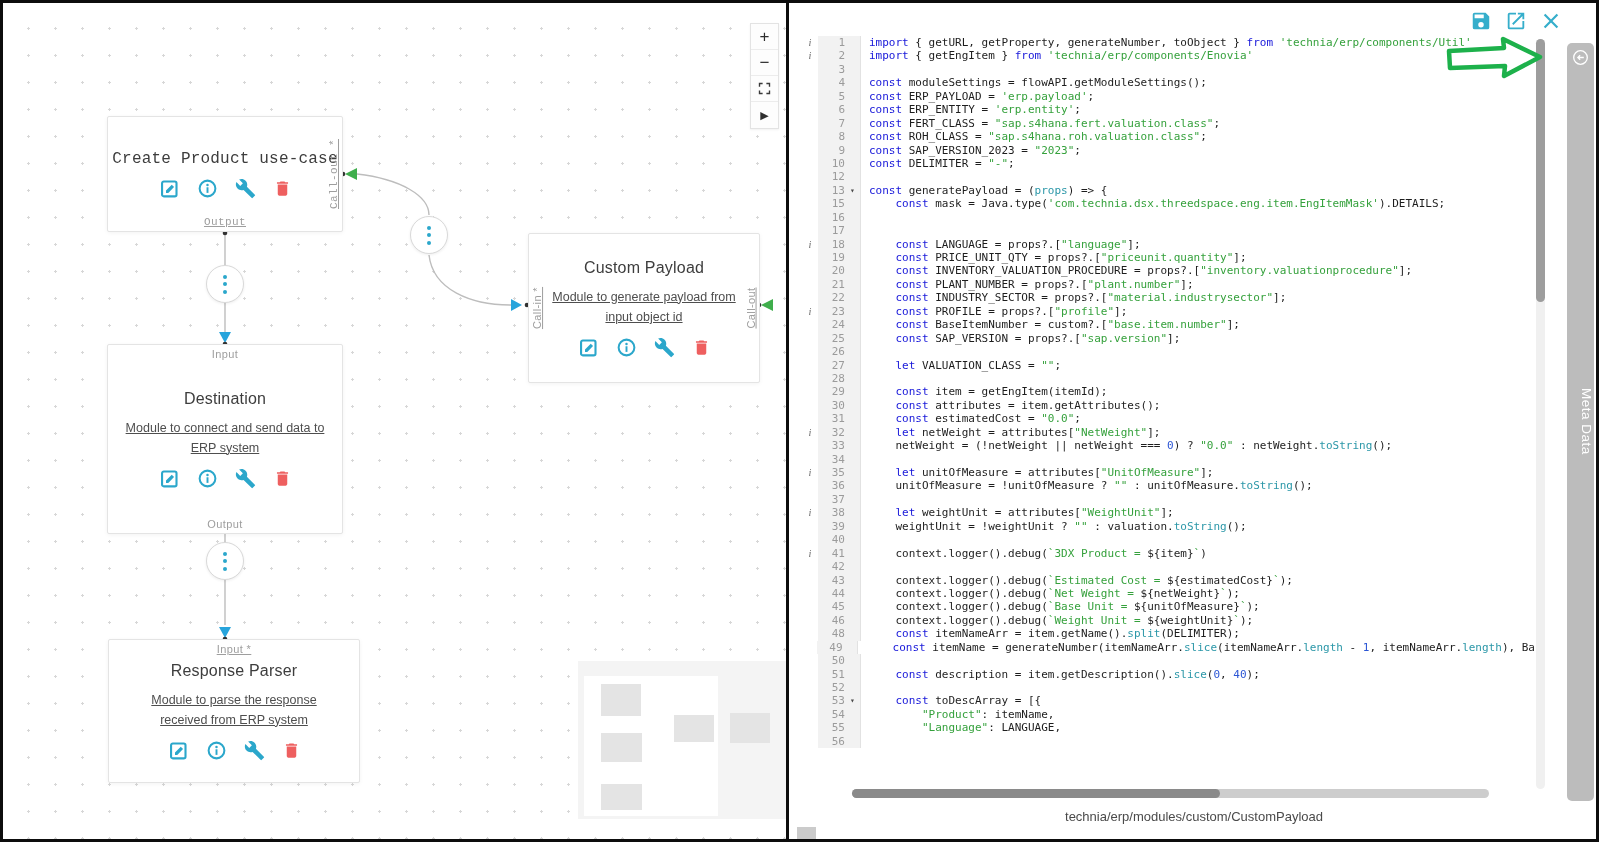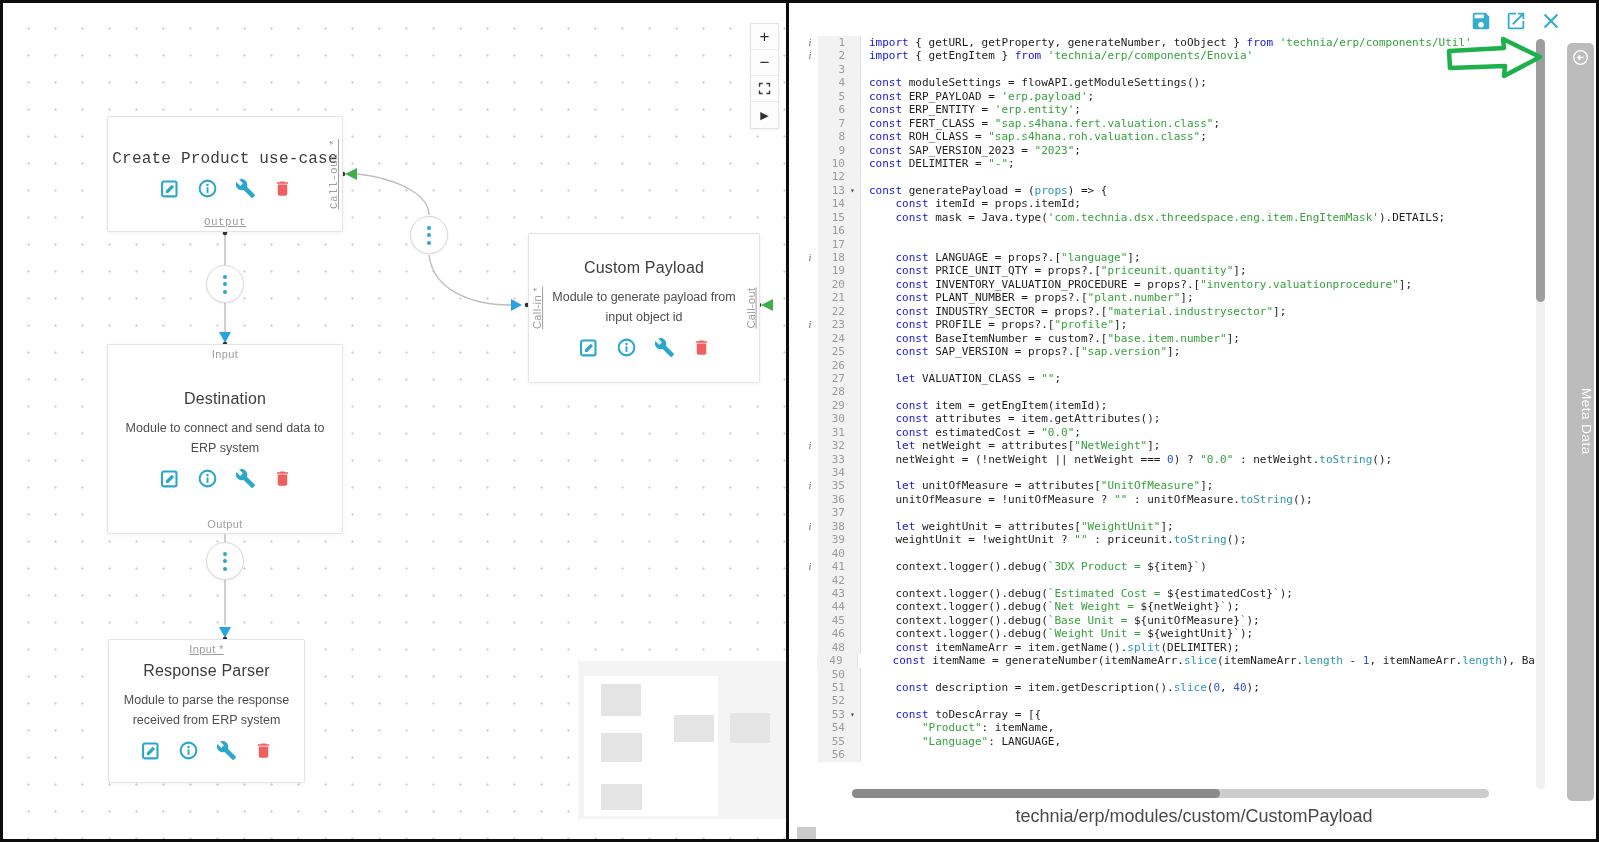--- a/index.html
+++ b/index.html
@@ -10,21 +10,21 @@
   .canvas { position:absolute; left:0; top:0; width:786px; height:836px; border-right:3px solid #0d0d0d;
             background-color:#fff;
             background-image:radial-gradient(#d7d7d7 1.2px, transparent 1.3px);
             background-size:27px 27px; background-position:12px 12px; overflow:hidden; }
   .wires { position:absolute; left:0; top:0; pointer-events:none; }
 
   .node { position:absolute; background:#fff; border:1px solid #e4e4e4; border-radius:2px;
           box-shadow:0 1px 4px rgba(0,0,0,.05); display:flex; flex-direction:column;
           align-items:center; justify-content:center; gap:10px; }
   .node-title { font-size:16px; color:#3d3d3d; letter-spacing:.2px; text-align:center; }
-  .node-sub { font-size:12.5px; color:#4e4e4e; line-height:20px; text-align:center; }
+  .node-sub { font-size:12.5px; color:#4e4e4e; line-height:20px; text-align:center;text-decoration:underline; }
   .icon-row { display:flex; gap:17px; align-items:center; }
   .icon-row svg { display:block; }
   .port-label { position:absolute; font-size:11px; color:#9e9e9e; letter-spacing:.4px; white-space:nowrap; }
   .port-top { top:3px; left:0; right:0; text-align:center; }
   .port-bottom { bottom:3px; left:0; right:0; text-align:center; }
   .port-side { top:0; bottom:0; width:18px; display:flex; align-items:center; justify-content:center; }
   .port-side.right { right:-1px; } .port-side.left { left:-1px; }
   .port-side span { transform:rotate(-90deg); white-space:nowrap; }
   .u { text-decoration:underline; }
 
@@ -65,21 +65,21 @@
   .hscroll { position:absolute; left:60px; top:786px; width:637px; height:9px; background:#cdcdcd; border-radius:5px; }
   .hscroll .thumb { position:absolute; left:0; top:0; width:368px; height:9px; background:#8a8a8a; border-radius:5px; }
 
   .meta-strip { position:absolute; left:775px; top:40px; width:27px; height:758px; background:#bcbcbc; border-radius:5px; }
   .meta-strip .mi { position:absolute; left:5px; top:6px; }
   .meta-label { position:absolute; left:0; top:345px; width:27px; writing-mode:vertical-rl;
                 color:#fff; font-size:13.5px; letter-spacing:.5px; }
 
   .statusbar { position:absolute; left:0; top:798px; width:100%; height:30px; display:flex;
                align-items:center; justify-content:center; }
-  .status-path { font-size:18px; color:#4a4a4a; }
+  .status-path { font-size:13px; color:#4a4a4a; }
   .corner-sq { position:absolute; left:5px; top:824px; width:19px; height:13px; background:#cbcbcb; }
 
   .annot-arrow { position:absolute; left:654px; top:33px; z-index:6; }
 </style>
 </head>
 <body>
 
 <div class="frame">
 
   <div class="canvas">
@@ -206,21 +206,21 @@
         <span>
             <svg width="19" height="21" viewBox="0 0 24 24">
               <path d="M6 19c0 1.1.9 2 2 2h8c1.1 0 2-.9 2-2V7H6v12z" fill="#ee5f5f"></path>
               <path d="M19 4h-3.5l-1-1h-5l-1 1H5v2h14V4z" fill="#ee5f5f"></path>
             </svg>
           </span>
       </div>
       <div class="port-label port-bottom">Output</div>
     </div>
 
-    <div class="node" style="left:105px;top:636px;width:197px;height:144px;">
+    <div class="node" style="left:105px;top:636px;width:252px;height:144px;">
       <div class="port-label port-top u">Input *</div>
       <div class="node-title">Response Parser</div>
       <div class="node-sub">
         <div>Module to parse the response</div>
           <div>received from ERP system</div>
       </div>
       <div class="icon-row">
         <span>
             <svg width="21" height="21" viewBox="0 0 24 24">
               <rect x="3.5" y="4" width="16.5" height="17" rx="2" fill="none" stroke="#2ba7cb" stroke-width="2.4"></rect>
@@ -307,21 +307,20 @@
         <div class="code-line"><span class="gl-info"></span><span class="gl-num">3</span><span class="gl-fold"></span><span class="gl-code"></span></div>
         <div class="code-line"><span class="gl-info"></span><span class="gl-num">4</span><span class="gl-fold"></span><span class="gl-code"><span class="tk-k">const</span><span class="tk-p"> moduleSettings = flowAPI.getModuleSettings();</span></span></div>
         <div class="code-line"><span class="gl-info"></span><span class="gl-num">5</span><span class="gl-fold"></span><span class="gl-code"><span class="tk-k">const</span><span class="tk-p"> ERP_PAYLOAD = </span><span class="tk-s">'erp.payload'</span><span class="tk-p">;</span></span></div>
         <div class="code-line"><span class="gl-info"></span><span class="gl-num">6</span><span class="gl-fold"></span><span class="gl-code"><span class="tk-k">const</span><span class="tk-p"> ERP_ENTITY = </span><span class="tk-s">'erp.entity'</span><span class="tk-p">;</span></span></div>
         <div class="code-line"><span class="gl-info"></span><span class="gl-num">7</span><span class="gl-fold"></span><span class="gl-code"><span class="tk-k">const</span><span class="tk-p"> FERT_CLASS = </span><span class="tk-s">"sap.s4hana.fert.valuation.class"</span><span class="tk-p">;</span></span></div>
         <div class="code-line"><span class="gl-info"></span><span class="gl-num">8</span><span class="gl-fold"></span><span class="gl-code"><span class="tk-k">const</span><span class="tk-p"> ROH_CLASS = </span><span class="tk-s">"sap.s4hana.roh.valuation.class"</span><span class="tk-p">;</span></span></div>
         <div class="code-line"><span class="gl-info"></span><span class="gl-num">9</span><span class="gl-fold"></span><span class="gl-code"><span class="tk-k">const</span><span class="tk-p"> SAP_VERSION_2023 = </span><span class="tk-s">"2023"</span><span class="tk-p">;</span></span></div>
         <div class="code-line"><span class="gl-info"></span><span class="gl-num">10</span><span class="gl-fold"></span><span class="gl-code"><span class="tk-k">const</span><span class="tk-p"> DELIMITER = </span><span class="tk-s">"-"</span><span class="tk-p">;</span></span></div>
         <div class="code-line"><span class="gl-info"></span><span class="gl-num">12</span><span class="gl-fold"></span><span class="gl-code"></span></div>
         <div class="code-line"><span class="gl-info"></span><span class="gl-num">13</span><span class="gl-fold">▾</span><span class="gl-code"><span class="tk-k">const</span><span class="tk-p"> generatePayload = (</span><span class="tk-b">props</span><span class="tk-p">) =&gt; {</span></span></div>
-        <div class="code-line"><span class="gl-info"></span><span class="gl-num">14</span><span class="gl-fold"></span><span class="gl-code"><span class="tk-p">    </span><span class="tk-k">const</span><span class="tk-p"> itemId = props.itemId;</span></span></div>
         <div class="code-line"><span class="gl-info"></span><span class="gl-num">15</span><span class="gl-fold"></span><span class="gl-code"><span class="tk-p">    </span><span class="tk-k">const</span><span class="tk-p"> mask = Java.type(</span><span class="tk-s">'com.technia.dsx.threedspace.eng.item.EngItemMask'</span><span class="tk-p">).DETAILS;</span></span></div>
         <div class="code-line"><span class="gl-info"></span><span class="gl-num">16</span><span class="gl-fold"></span><span class="gl-code"></span></div>
         <div class="code-line"><span class="gl-info"></span><span class="gl-num">17</span><span class="gl-fold"></span></div>
         <div class="code-line"><span class="gl-info">i</span><span class="gl-num">18</span><span class="gl-fold"></span><span class="gl-code"><span class="tk-p">    </span><span class="tk-k">const</span><span class="tk-p"> LANGUAGE = props?.[</span><span class="tk-s">"language"</span><span class="tk-p">];</span></span></div>
         <div class="code-line"><span class="gl-info"></span><span class="gl-num">19</span><span class="gl-fold"></span><span class="gl-code"><span class="tk-p">    </span><span class="tk-k">const</span><span class="tk-p"> PRICE_UNIT_QTY = props?.[</span><span class="tk-s">"priceunit.quantity"</span><span class="tk-p">];</span></span></div>
         <div class="code-line"><span class="gl-info"></span><span class="gl-num">20</span><span class="gl-fold"></span><span class="gl-code"><span class="tk-p">    </span><span class="tk-k">const</span><span class="tk-p"> INVENTORY_VALUATION_PROCEDURE = props?.[</span><span class="tk-s">"inventory.valuationprocedure"</span><span class="tk-p">];</span></span></div>
         <div class="code-line"><span class="gl-info"></span><span class="gl-num">21</span><span class="gl-fold"></span><span class="gl-code"><span class="tk-p">    </span><span class="tk-k">const</span><span class="tk-p"> PLANT_NUMBER = props?.[</span><span class="tk-s">"plant.number"</span><span class="tk-p">];</span></span></div>
         <div class="code-line"><span class="gl-info"></span><span class="gl-num">22</span><span class="gl-fold"></span><span class="gl-code"><span class="tk-p">    </span><span class="tk-k">const</span><span class="tk-p"> INDUSTRY_SECTOR = props?.[</span><span class="tk-s">"material.industrysector"</span><span class="tk-p">];</span></span></div>
         <div class="code-line"><span class="gl-info">i</span><span class="gl-num">23</span><span class="gl-fold"></span><span class="gl-code"><span class="tk-p">    </span><span class="tk-k">const</span><span class="tk-p"> PROFILE = props?.[</span><span class="tk-s">"profile"</span><span class="tk-p">];</span></span></div>
         <div class="code-line"><span class="gl-info"></span><span class="gl-num">24</span><span class="gl-fold"></span><span class="gl-code"><span class="tk-p">    </span><span class="tk-k">const</span><span class="tk-p"> BaseItemNumber = custom?.[</span><span class="tk-s">"base.item.number"</span><span class="tk-p">];</span></span></div>
@@ -332,21 +331,21 @@
         <div class="code-line"><span class="gl-info"></span><span class="gl-num">29</span><span class="gl-fold"></span><span class="gl-code"><span class="tk-p">    </span><span class="tk-k">const</span><span class="tk-p"> item = getEngItem(itemId);</span></span></div>
         <div class="code-line"><span class="gl-info"></span><span class="gl-num">30</span><span class="gl-fold"></span><span class="gl-code"><span class="tk-p">    </span><span class="tk-k">const</span><span class="tk-p"> attributes = item.getAttributes();</span></span></div>
         <div class="code-line"><span class="gl-info"></span><span class="gl-num">31</span><span class="gl-fold"></span><span class="gl-code"><span class="tk-p">    </span><span class="tk-k">const</span><span class="tk-p"> estimatedCost = </span><span class="tk-s">"0.0"</span><span class="tk-p">;</span></span></div>
         <div class="code-line"><span class="gl-info">i</span><span class="gl-num">32</span><span class="gl-fold"></span><span class="gl-code"><span class="tk-p">    </span><span class="tk-k">let</span><span class="tk-p"> netWeight = attributes[</span><span class="tk-s">"NetWeight"</span><span class="tk-p">];</span></span></div>
         <div class="code-line"><span class="gl-info"></span><span class="gl-num">33</span><span class="gl-fold"></span><span class="gl-code"><span class="tk-p">    netWeight = (!netWeight || netWeight === </span><span class="tk-n">0</span><span class="tk-p">) ? </span><span class="tk-s">"0.0"</span><span class="tk-p"> : netWeight.</span><span class="tk-b">toString</span><span class="tk-p">();</span></span></div>
         <div class="code-line"><span class="gl-info"></span><span class="gl-num">34</span><span class="gl-fold"></span><span class="gl-code"></span></div>
         <div class="code-line"><span class="gl-info">i</span><span class="gl-num">35</span><span class="gl-fold"></span><span class="gl-code"><span class="tk-p">    </span><span class="tk-k">let</span><span class="tk-p"> unitOfMeasure = attributes[</span><span class="tk-s">"UnitOfMeasure"</span><span class="tk-p">];</span></span></div>
         <div class="code-line"><span class="gl-info"></span><span class="gl-num">36</span><span class="gl-fold"></span><span class="gl-code"><span class="tk-p">    unitOfMeasure = !unitOfMeasure ? </span><span class="tk-s">""</span><span class="tk-p"> : unitOfMeasure.</span><span class="tk-b">toString</span><span class="tk-p">();</span></span></div>
         <div class="code-line"><span class="gl-info"></span><span class="gl-num">37</span><span class="gl-fold"></span><span class="gl-code"></span></div>
         <div class="code-line"><span class="gl-info">i</span><span class="gl-num">38</span><span class="gl-fold"></span><span class="gl-code"><span class="tk-p">    </span><span class="tk-k">let</span><span class="tk-p"> weightUnit = attributes[</span><span class="tk-s">"WeightUnit"</span><span class="tk-p">];</span></span></div>
-        <div class="code-line"><span class="gl-info"></span><span class="gl-num">39</span><span class="gl-fold"></span><span class="gl-code"><span class="tk-p">    weightUnit = !weightUnit ? </span><span class="tk-s">""</span><span class="tk-p"> : priceunit.</span><span class="tk-b">toString</span><span class="tk-p">();</span></span></div>
+        <div class="code-line"><span class="gl-info"></span><span class="gl-num">39</span><span class="gl-fold"></span><span class="gl-code"><span class="tk-p">    weightUnit = !weightUnit ? </span><span class="tk-s">""</span><span class="tk-p"> : valuation.</span><span class="tk-b">toString</span><span class="tk-p">();</span></span></div>
         <div class="code-line"><span class="gl-info"></span><span class="gl-num">40</span><span class="gl-fold"></span><span class="gl-code"></span></div>
         <div class="code-line"><span class="gl-info">i</span><span class="gl-num">41</span><span class="gl-fold"></span><span class="gl-code"><span class="tk-p">    context.logger().debug(</span><span class="tk-s">`3DX Product = </span><span class="tk-p">${item}</span><span class="tk-s">`</span><span class="tk-p">)</span></span></div>
         <div class="code-line"><span class="gl-info"></span><span class="gl-num">42</span><span class="gl-fold"></span><span class="gl-code"></span></div>
         <div class="code-line"><span class="gl-info"></span><span class="gl-num">43</span><span class="gl-fold"></span><span class="gl-code"><span class="tk-p">    context.logger().debug(</span><span class="tk-s">`Estimated Cost = </span><span class="tk-p">${estimatedCost}</span><span class="tk-s">`</span><span class="tk-p">);</span></span></div>
         <div class="code-line"><span class="gl-info"></span><span class="gl-num">44</span><span class="gl-fold"></span><span class="gl-code"><span class="tk-p">    context.logger().debug(</span><span class="tk-s">`Net Weight = </span><span class="tk-p">${netWeight}</span><span class="tk-s">`</span><span class="tk-p">);</span></span></div>
         <div class="code-line"><span class="gl-info"></span><span class="gl-num">45</span><span class="gl-fold"></span><span class="gl-code"><span class="tk-p">    context.logger().debug(</span><span class="tk-s">`Base Unit = </span><span class="tk-p">${unitOfMeasure}</span><span class="tk-s">`</span><span class="tk-p">);</span></span></div>
         <div class="code-line"><span class="gl-info"></span><span class="gl-num">46</span><span class="gl-fold"></span><span class="gl-code"><span class="tk-p">    context.logger().debug(</span><span class="tk-s">`Weight Unit = </span><span class="tk-p">${weightUnit}</span><span class="tk-s">`</span><span class="tk-p">);</span></span></div>
         <div class="code-line"><span class="gl-info"></span><span class="gl-num">48</span><span class="gl-fold"></span><span class="gl-code"><span class="tk-p">    </span><span class="tk-k">const</span><span class="tk-p"> itemNameArr = item.getName().</span><span class="tk-b">split</span><span class="tk-p">(DELIMITER);</span></span></div>
         <div class="code-line"><span class="gl-info"></span><span class="gl-num">49</span><span class="gl-fold"></span><span class="gl-code"><span class="tk-p">    </span><span class="tk-k">const</span><span class="tk-p"> itemName = generateNumber(itemNameArr.</span><span class="tk-b">slice</span><span class="tk-p">(itemNameArr.</span><span class="tk-b">length</span><span class="tk-p"> - </span><span class="tk-n">1</span><span class="tk-p">, itemNameArr.</span><span class="tk-b">length</span><span class="tk-p">), Ba</span></span></div>
         <div class="code-line"><span class="gl-info"></span><span class="gl-num">50</span><span class="gl-fold"></span><span class="gl-code"></span></div>

